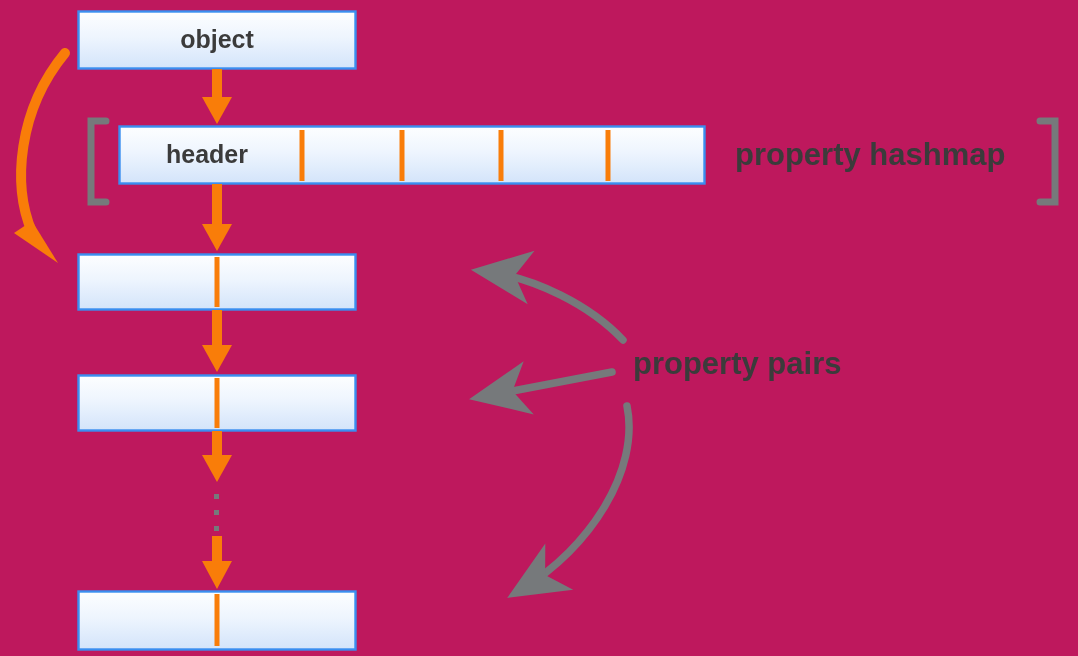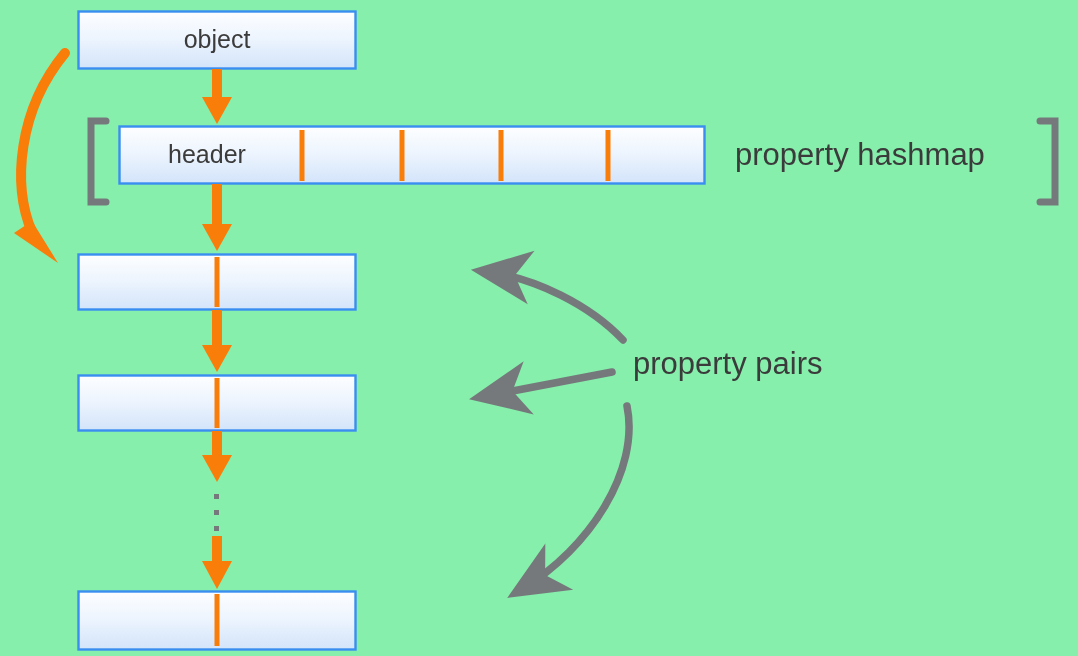--- a/index.html
+++ b/index.html
@@ -8,22 +8,23 @@
     padding: 0;
     background: #ffffff;
   }
   body {
     font-family: "Liberation Sans", sans-serif;
   }
   #diagram-root {
     position: relative;
     width: 1078px;
     height: 656px;
-    background: #86efac;
+    background: #be185d;
     overflow: hidden;
+    font-weight: bold;
   }
   #diagram-svg {
     position: absolute;
     top: 0;
     left: 0;
     width: 1078px;
     height: 656px;
   }
   .box-label {
     font-family: "Liberation Sans", sans-serif;

